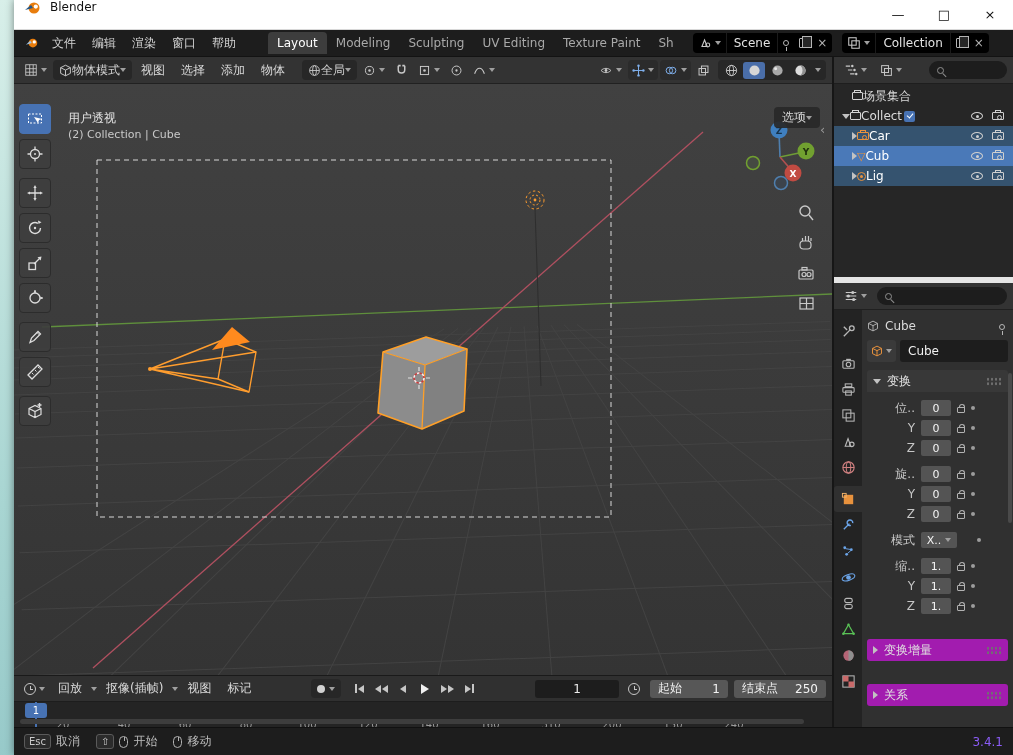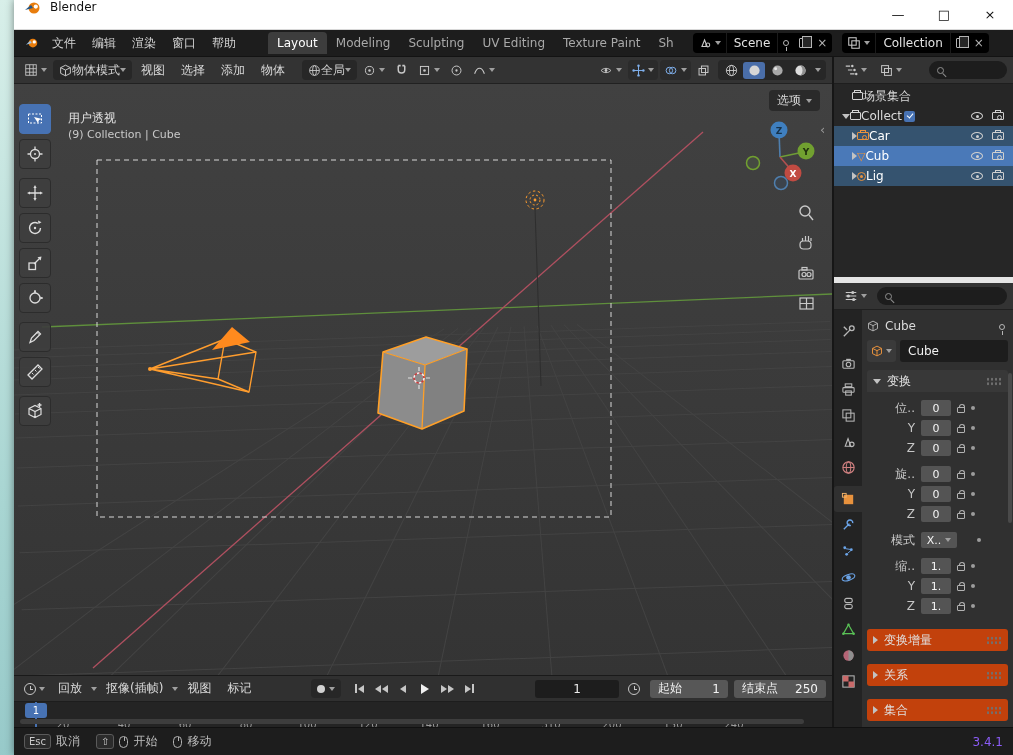--- a/index.html
+++ b/index.html
@@ -39,21 +39,21 @@
   .shade-group{display:flex;background:#272727;border-radius:4px;height:20px;align-items:center;padding:0 2px;gap:1px;margin-left:2px}
   .shade-btn{width:22px;height:17px;border-radius:3px;display:flex;align-items:center;justify-content:center}
   .shade-btn.active{background:#4a6ea9}
   .spacer{flex:1}
 
   
   .viewport{position:absolute;left:0;right:0;top:27px;bottom:52px;background:#383838;overflow:hidden}
   .vp-svg{position:absolute;left:0;top:0}
   .vp-label{position:absolute;left:54px;top:26px;color:#e2e2e2;z-index:3}
   .vp-sub{position:absolute;left:54px;top:44px;font-size:11px;color:#c9c9c9;z-index:3}
-  .options-btn{position:absolute;right:12px;top:6px;background:rgba(40,40,40,.92);border-radius:4px;padding:2px 8px;display:flex;align-items:center;gap:5px;color:#d8d8d8;z-index:3}
+  .options-btn{position:absolute;right:12px;top:23px;background:rgba(40,40,40,.92);border-radius:4px;padding:2px 8px;display:flex;align-items:center;color:#d8d8d8;z-index:3}
   .tools{position:absolute;left:5px;top:20px;width:32px;display:flex;flex-direction:column;z-index:3}
   .tool-btn{width:32px;height:30px;background:rgba(62,62,62,.92);border-radius:4px;margin-top:5px;display:flex;align-items:center;justify-content:center;border:1px solid #2c2c2c}
   .tool-btn.first{margin-top:0}
   .tool-btn.gap{margin-top:9px}
   .tool-btn.active{background:#4772b3;border-color:#4772b3}
 
   
   .timeline{position:absolute;left:0;right:0;bottom:0;height:52px;background:#2b2b2b;border-top:1px solid #1a1a1a}
   .tl-header{height:25px;display:flex;align-items:center;padding:0 6px;gap:2px;background:#303030}
   .tl-ruler{position:relative;height:26px;background:#242424;border-top:1px solid #1d1d1d}
@@ -101,21 +101,21 @@
   .name-ic{display:flex;align-items:center;gap:3px;background:#3a3a3a;border-radius:3px;padding:0 4px}
   .name-field{flex:1;background:#1d1d1d;border-radius:3px;display:flex;align-items:center;padding:0 8px;color:#f0f0f0}
   .panel{margin-top:8px}
   .panel-h{height:22px;background:#383838;border-radius:3px 3px 0 0;display:flex;align-items:center;gap:6px;padding:0 6px;color:#e4e4e4}
   .dragdots{margin-left:auto;width:16px;height:9px;background-image:radial-gradient(circle,#707070 1px,transparent 1.2px);background-size:4px 4.5px}
   .prow{display:flex;align-items:center;height:20px;padding-left:4px;gap:6px}
   .prow.grp{margin-top:6px}
   .plabel{width:44px;text-align:right;color:#c6c6c6;overflow:hidden;white-space:nowrap}
   .pfield{width:30px;height:16px;background:#545454;border-radius:2px;color:#f4f4f4;display:flex;align-items:center;justify-content:center;font-size:11px}
   .pfield.pdrop{width:36px;gap:4px}
-  .cpanel{margin-top:13px;height:22px;background:#c2410c;border-radius:3px;display:flex;align-items:center;gap:6px;padding:0 6px;color:#e0e0e0}
+  .cpanel{margin-top:23px;height:22px;background:#a21caf;border-radius:3px;display:flex;align-items:center;gap:6px;padding:0 6px;color:#e0e0e0}
   .props-scroll{position:absolute;right:1px;top:90px;width:4px;height:150px;background:#4a4a4a;border-radius:2px}
 
   
   .statusbar{position:absolute;left:0;right:0;bottom:0;height:28px;background:#1d1d1d;border-top:1px solid #111;display:flex;align-items:center;gap:16px;padding:0 10px;color:#bcbcbc}
   .sb-hint{display:flex;align-items:center;gap:5px}
   .sb-version{margin-left:auto;color:#8b5cf6}
   .kbd{border:1px solid #5a5a5a;border-radius:3px;padding:0 4px;font-size:10px;color:#c9c9c9;background:#2b2b2b;height:15px;line-height:13px;display:inline-flex;align-items:center}
 
   
   .caret{width:0;height:0;border-left:3.5px solid transparent;border-right:3.5px solid transparent;border-top:4px solid #9f9f9f;display:inline-block}
@@ -452,21 +452,21 @@
             <rect x="788" y="183.5" width="5" height="2.5"></rect>
           </g>
           <g stroke="#c9c9c9" stroke-width="1.2" fill="none">
             <rect x="786" y="214" width="13" height="11"></rect>
             <path d="M792.5 214 v11 M786 219.5 h13"></path>
           </g>
           <text x="806" y="50" font-size="13" fill="#999999">‹</text>
         </svg>
 
         <div class="vp-label">用户透视</div>
-        <div class="vp-sub">(9) Collection | Cube</div>
+        <div class="vp-sub">(2) Collection | Cube</div>
         <div class="options-btn">
           <span>选项</span>
           <span class="caret"></span>
         </div>
 
         <div class="tools">
           <div class="tool-btn first active">
             <svg width="18" height="18" viewBox="0 0 18 18">
                   <rect x="2.5" y="4" width="13" height="9" fill="none" stroke="#fff" stroke-dasharray="2 1.5"></rect>
                   <path d="M8 7 l4 6 l1 -3 l3 -1 Z" fill="#fff"></path>

